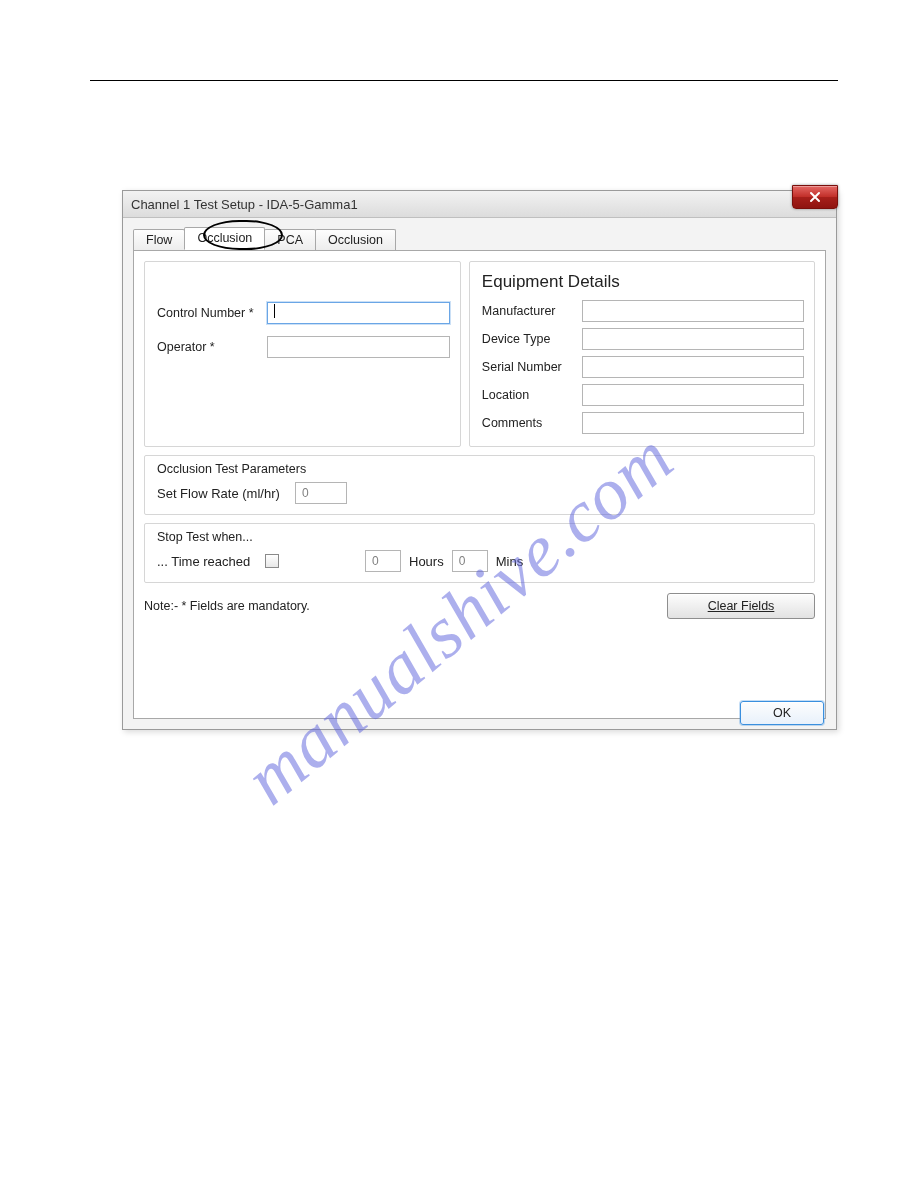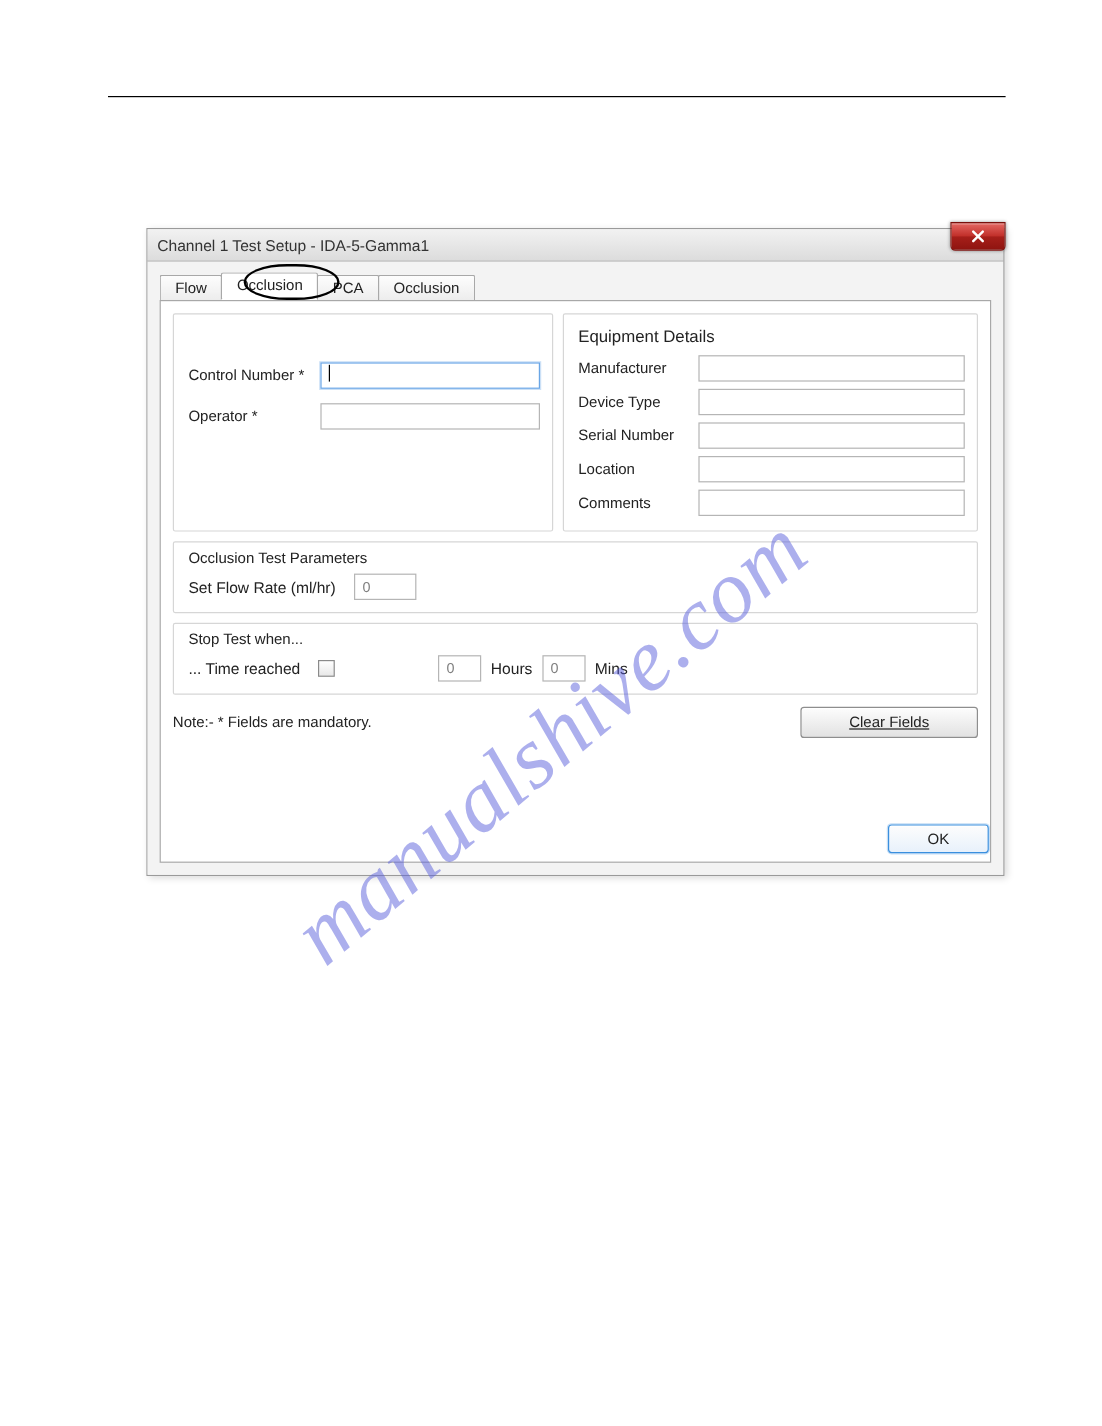--- a/index.html
+++ b/index.html
@@ -140,21 +140,21 @@
     border: 1px solid #b5b5b5;
     background: #fff;
     padding: 0 4px;
     font-size: 12px;
   }
   .txt.focused {
     border-color: #6aa6e6;
     box-shadow: 0 0 0 1px rgba(106,166,230,0.35);
   }
   .right-title {
-    font-size: 14px;
+    font-size: 17px;
     margin-bottom: 8px;
   }
   .right-box .form-row { margin-bottom: 6px; }
   .section-box {
     border: 1px solid #d6d6d6;
     border-radius: 2px;
     margin-top: 8px;
     padding: 6px 10px 10px 12px;
     background: #ffffff;
   }
@@ -200,21 +200,21 @@
     color: #222;
     display: inline-flex;
     align-items: center;
     justify-content: center;
     box-shadow: inset 0 1px 0 rgba(255,255,255,0.8);
     text-decoration: underline;
   }
   .dialog-footer {
     position: absolute;
     right: 12px;
-    bottom: 18px;
+    bottom: 4px;
   }
   .ok-btn {
     min-width: 84px;
     height: 24px;
     border: 1px solid #3a8fde;
     border-radius: 3px;
     background: linear-gradient(to bottom, #fdfdfd, #e8f1fb);
     font-size: 12.5px;
     box-shadow: 0 0 0 1px rgba(58,143,222,0.3), inset 0 1px 0 rgba(255,255,255,0.8);
     display: inline-flex;

